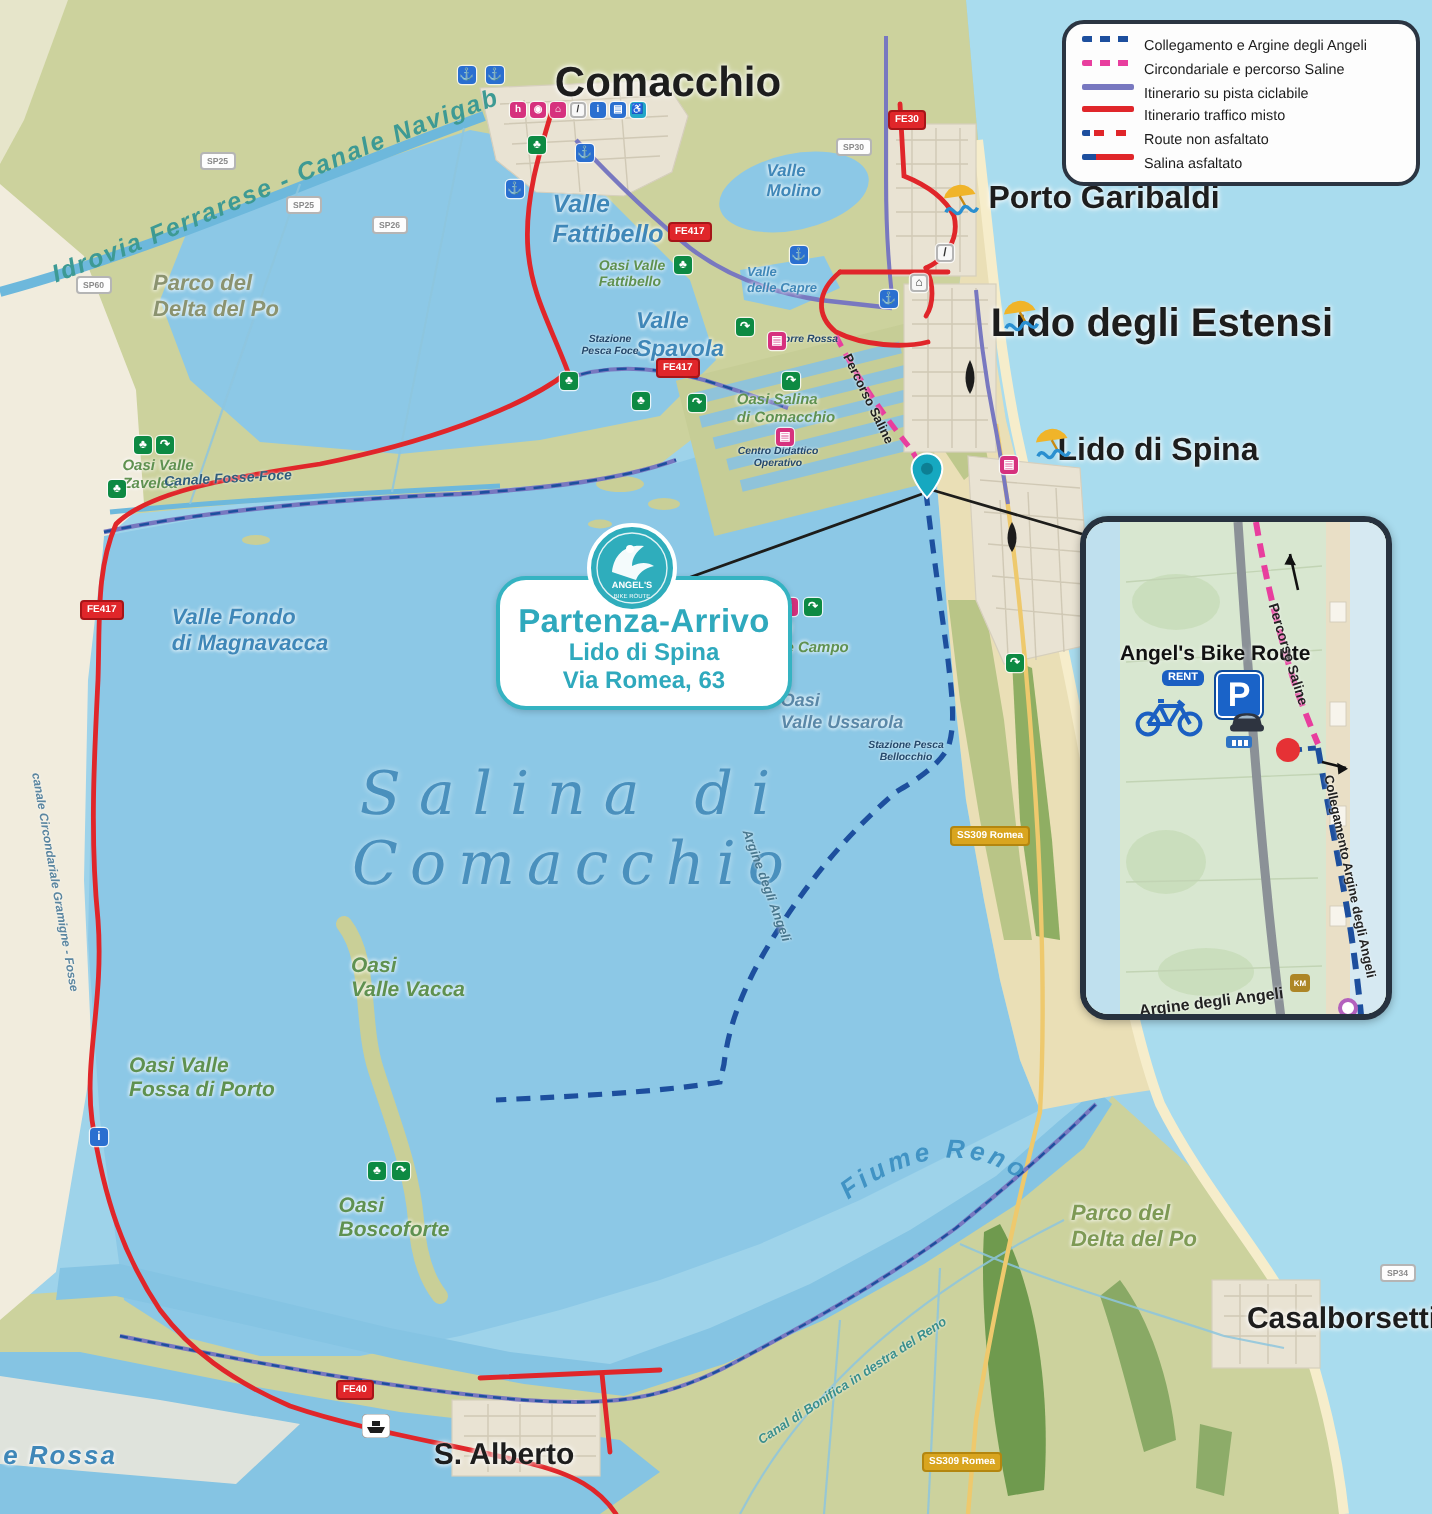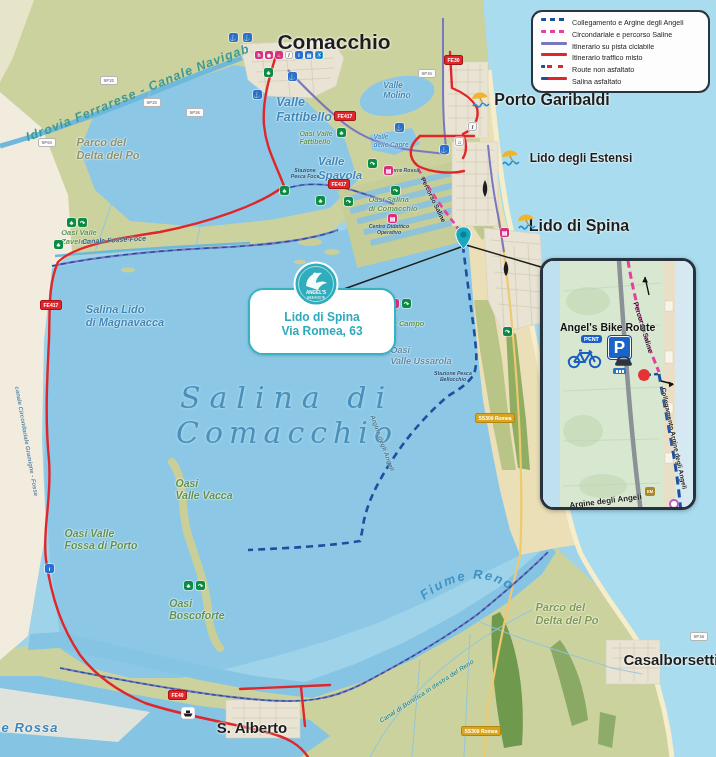--- a/index.html
+++ b/index.html
@@ -188,21 +188,21 @@
     <textPath href="#renoPath" startOffset="0">Fiume Reno</textPath>
   </text>
   <path stroke="#1d1d1b" stroke-width="1.4" fill="none" d="M461,247 L344,289 M466,245 L541,267"></path>
 
   <path fill="#1c1c1c" d="M485,180 C488,186 488,192 485,197 C482,192 482,186 485,180 Z"></path>
   <path fill="#1c1c1c" d="M506,261 C509,266 509,272 506,276 C503,272 503,266 506,261 Z"></path>
 </svg>
 
 <div class="town" style="left:334px;top:30px;font-size:21px;">Comacchio</div>
 <div class="town" style="left:552px;top:91px;font-size:16px;">Porto Garibaldi</div>
-<div class="town" style="left:581px;top:151px;font-size:12px;">Lido degli Estensi</div>
+<div class="town" style="left:581px;top:151px;font-size:20px;">Lido degli Estensi</div>
 <div class="town" style="left:579px;top:217px;font-size:16px;">Lido di Spina</div>
 <div class="town" style="left:671px;top:651px;font-size:15px;">Casalborsetti</div>
 <div class="town" style="left:252px;top:719px;font-size:15px;">S. Alberto</div>
 
 <div class="valli" style="left:287px;top:380px;letter-spacing:9px;">Salina di</div>
 <div class="valli" style="left:287px;top:415px;letter-spacing:6px;">Comacchio</div>
 
 <div class="lbl blue" style="left:304px;top:95px;font-size:12.5px;">
   <div>Valle</div>
       <div>Fattibello</div>
@@ -213,21 +213,21 @@
     </div>
 <div class="lbl blue" style="left:397px;top:80px;font-size:8.5px;">
   <div>Valle</div>
       <div>Molino</div>
     </div>
 <div class="lbl blue" style="left:391px;top:133px;font-size:6.5px;">
   <div>Valle</div>
       <div>delle Capre</div>
     </div>
 <div class="lbl blue" style="left:125px;top:303px;font-size:11px;">
-  <div>Salina Lido</div>
+  <div>Valle Fondo</div>
       <div>di Magnavacca</div>
     </div>
 <div class="lbl bluegray" style="left:421px;top:345px;font-size:9px;">
   <div>Oasi</div>
       <div>Valle Ussarola</div>
     </div>
 <div class="lbl blue" style="left:30px;top:720px;font-size:13px;letter-spacing:1px;">e Rossa</div>
 
 <div class="lbl green" style="left:316px;top:130px;font-size:7px;">
   <div>Oasi Valle</div>
@@ -387,20 +387,21 @@
         <span class="lsample s-dash-bicolor"></span>
         <span class="ltext">Route non asfaltato</span>
       </div>
   <div class="lrow">
         <span class="lsample s-solid-bicolor"></span>
         <span class="ltext">Salina asfaltato</span>
       </div>
 </div>
 
 <div class="callout">
+  <div class="callout-title">Partenza-Arrivo</div>
   <div class="callout-sub">Lido di Spina</div>
   <div class="callout-sub">Via Romea, 63</div>
 </div>
 <svg class="logo" viewBox="0 0 46 46">
   <circle cx="23" cy="23" r="21.5" fill="#2fadbc" stroke="#fff" stroke-width="2"></circle>
   <circle cx="23" cy="23" r="17.5" fill="none" stroke="#fff" stroke-width="0.7" opacity="0.85"></circle>
   <path d="M13,25 C14,16 20,11 29,12 C25,15 23,18 23,22 C27,20 31,20 34,22 C29,23 26,26 25,29 Z" fill="#fff" opacity="0.95"></path>
   <circle cx="22" cy="13.5" r="2" fill="#fff"></circle>
   <text x="23" y="33" text-anchor="middle" font-size="4.6" font-weight="bold" fill="#fff" font-family="Liberation Sans, sans-serif">ANGEL'S</text>
   <text x="23" y="38" text-anchor="middle" font-size="3" fill="#fff" font-family="Liberation Sans, sans-serif">BIKE ROUTE</text>

